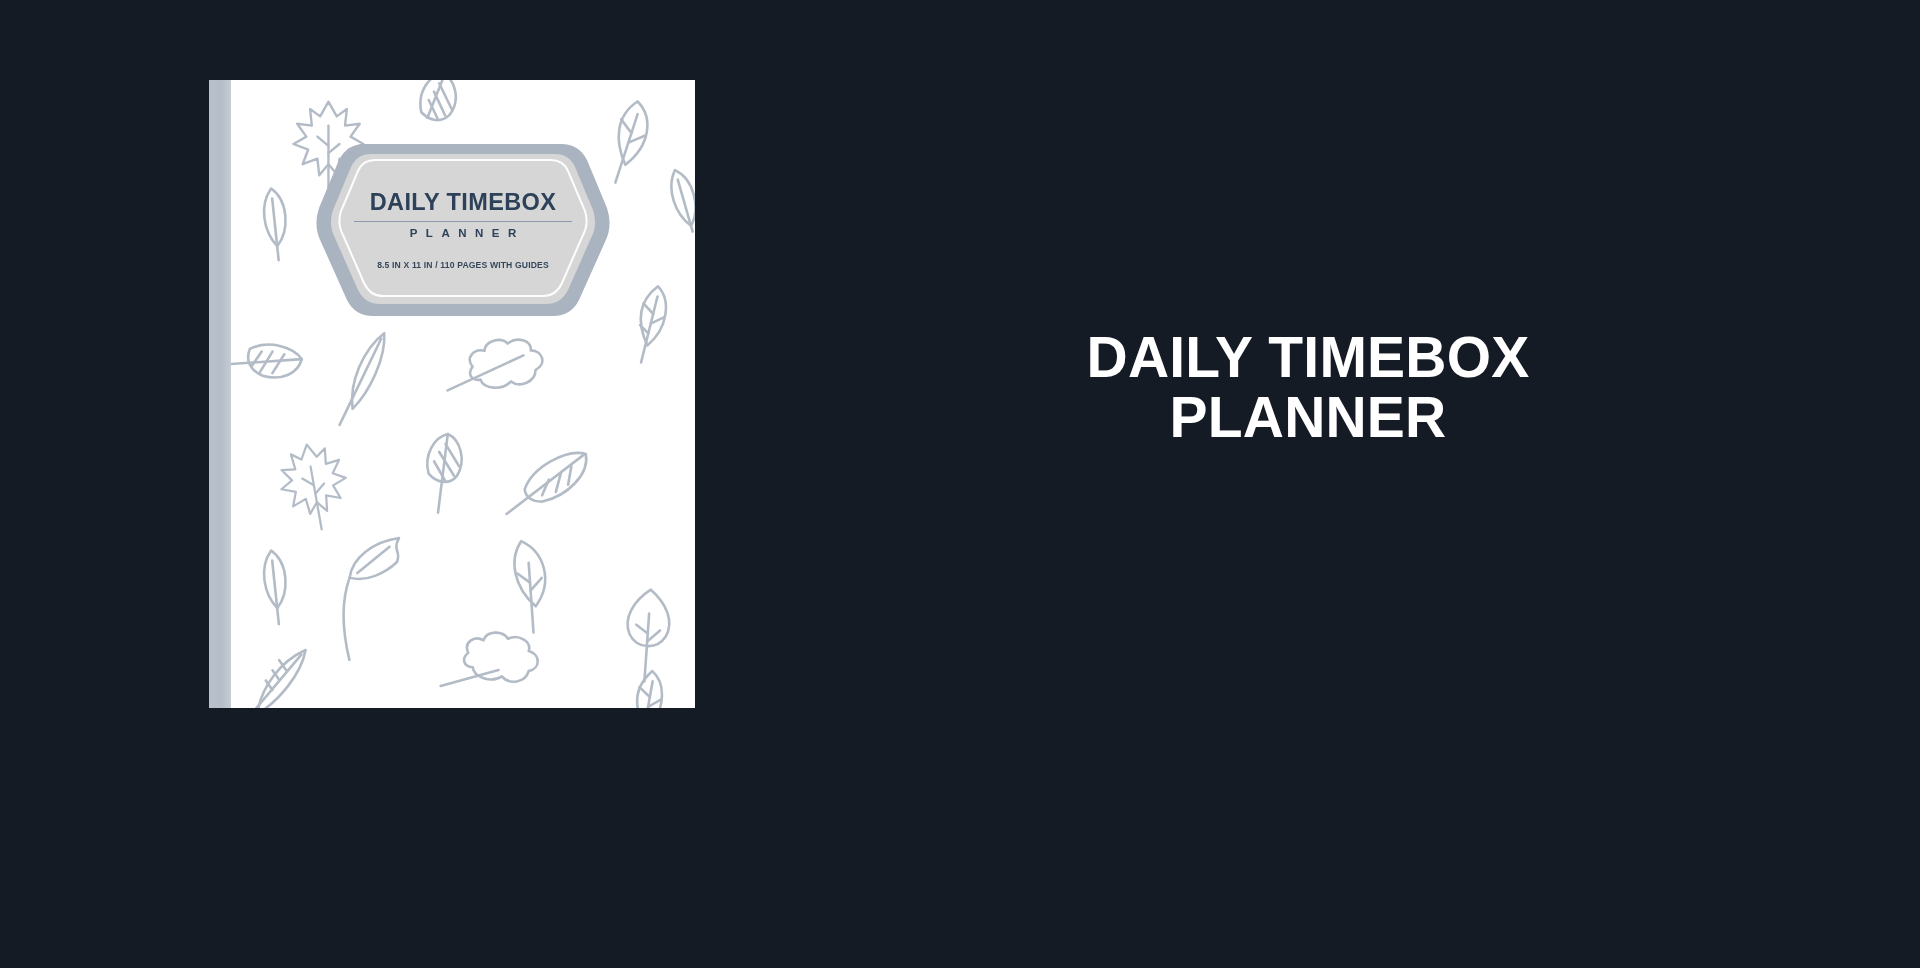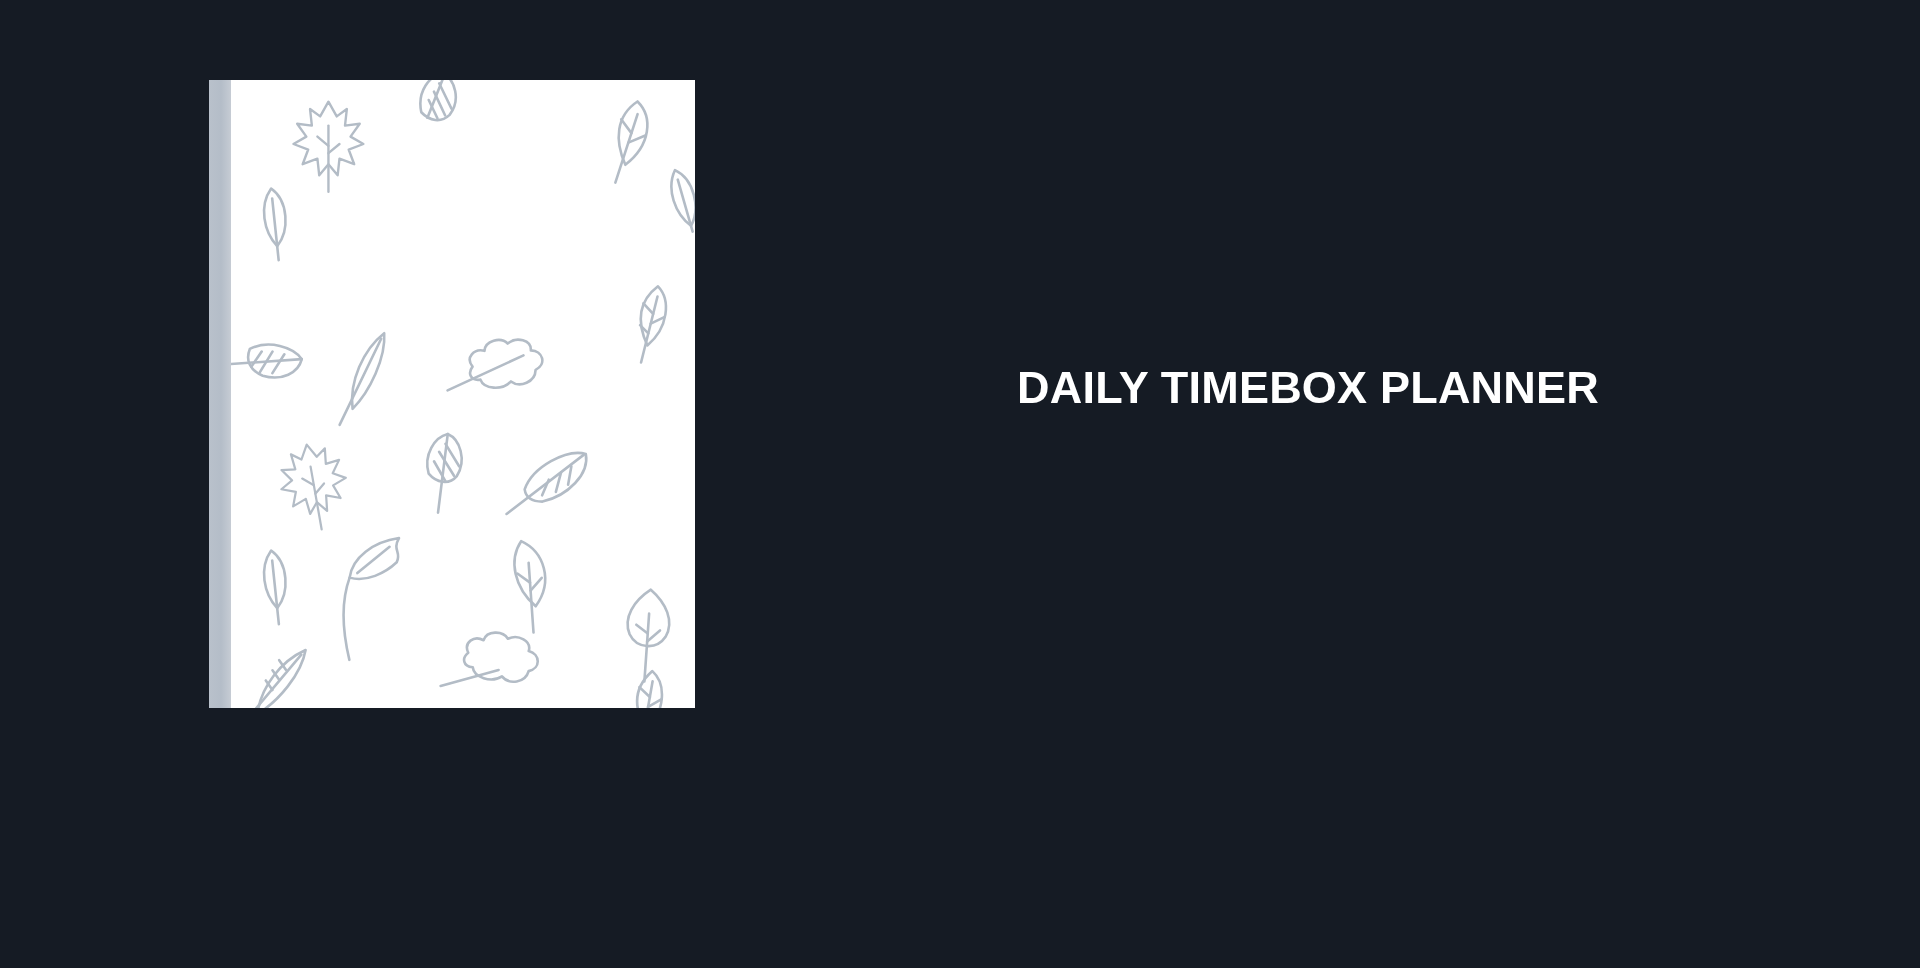--- a/index.html
+++ b/index.html
@@ -130,21 +130,21 @@
     justify-content: center;
     text-align: center;
     box-sizing: border-box;
     padding: 0 60px;
   }
   .copy-inner {
     width: 660px;
     max-width: 100%;
   }
   .copy-title {
-    font-size: 45px;
+    font-size: 57px;
     font-weight: bold;
     color: #ffffff;
     letter-spacing: 0.2px;
     line-height: 1.05;
     margin: 0 0 12px 0;
   }
   .copy-sub {
     font-size: 41px;
     font-weight: normal;
     color: #ffffff;
@@ -272,20 +272,40 @@
 
             <g transform="translate(430,92) rotate(-16)">
               <path d="M14 2 C30 16 28 46 14 60 C2 44 0 18 14 2 Z"></path>
               <path d="M14 12 L14 66"></path>
             </g>
 
           </g>
         </svg>
       </div>
 
+      <div class="badge">
+        <svg viewBox="0 0 300 196" preserveAspectRatio="none" aria-hidden="true">
+
+          <path d="M52 14 Q34 14 26 30 L6 78 Q0 96 8 112 L34 170 Q42 186 60 186 L240 186
+                   Q258 186 266 170 L292 112 Q300 96 294 78 L274 30 Q266 14 248 14 Z" fill="#aab4c0"></path>
+
+          <path d="M58 24 Q44 24 38 37 L20 80 Q15 95 22 108 L45 160 Q52 174 67 174 L233 174
+                   Q248 174 255 160 L278 108 Q285 95 280 80 L262 37 Q256 24 242 24 Z" fill="#d6d6d6"></path>
+
+          <path d="M62 30 Q50 30 45 41 L28 81 Q24 94 30 105 L51 153 Q57 166 70 166 L230 166
+                   Q243 166 249 153 L270 105 Q276 94 272 81 L255 41 Q250 30 238 30 Z" fill="none" stroke="#ffffff" stroke-width="2" opacity="0.95"></path>
+        </svg>
+
+        <div class="badge-text">
+          <div class="badge-title">DAILY TIMEBOX</div>
+          <div class="badge-rule"></div>
+          <div class="badge-sub">PLANNER</div>
+          <div class="badge-meta">8.5 IN X 11 IN / 110 PAGES WITH GUIDES</div>
+        </div>
+      </div>
 
     </div>
   </div>
 
   <div class="copy">
     <div class="copy-inner">
       <h1 class="copy-title">DAILY TIMEBOX PLANNER</h1>
     </div>
   </div>
 

